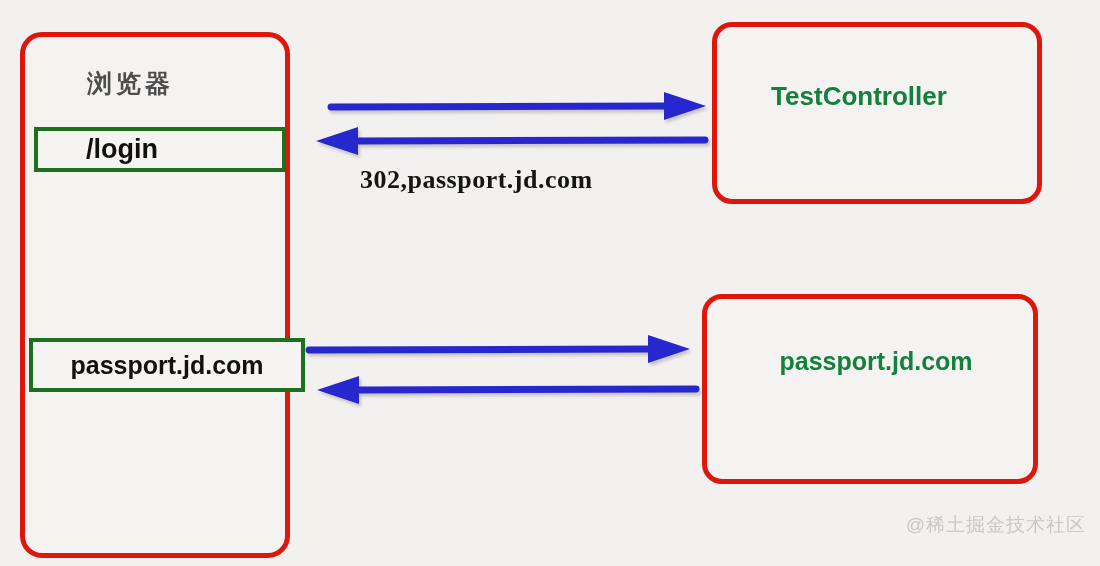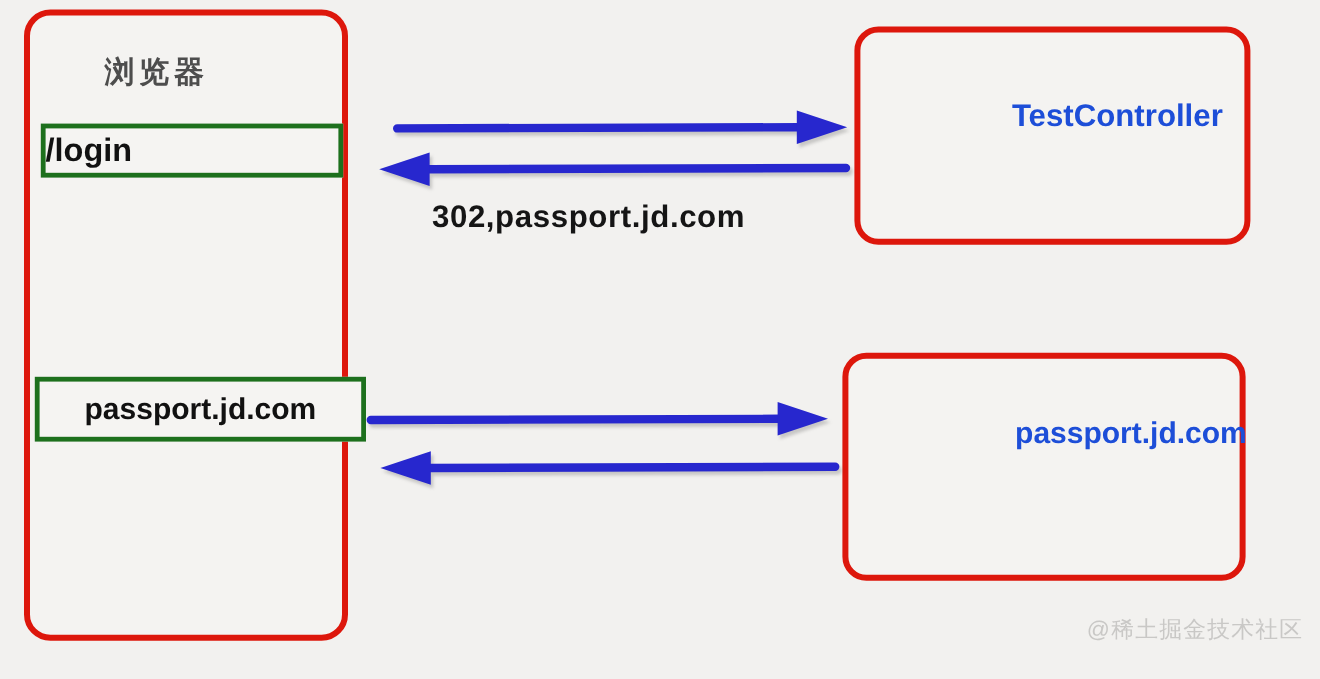--- a/index.html
+++ b/index.html
@@ -18,21 +18,21 @@
     position: absolute;
     inset: 0;
     width: 1100px;
     height: 566px;
   }
 
   
   .browser-panel {
     position: absolute;
     left: 20px;
-    top: 8px;
+    top: 32px;
     width: 270px;
     height: 526px;
     border: 5px solid #dd170c;
     border-radius: 22px;
     box-sizing: border-box;
     background: #f4f3f1;
   }
   .browser-title {
     position: absolute;
     left: 62px;
@@ -51,42 +51,43 @@
     align-items: center;
     color: #111;
     font-weight: bold;
   }
   .url-box.login {
     left: 9px;
     top: 90px;
     width: 252px;
     height: 45px;
     font-size: 27px;
+    padding-left: 48px;
   }
   .url-box.passport {
     left: 4px;
     top: 301px;
     width: 276px;
     height: 54px;
     font-size: 25px;
     justify-content: center;
   }
 
   
   .server-box {
     position: absolute;
     box-sizing: border-box;
     border: 5px solid #dd170c;
     border-radius: 20px;
     background: #f4f3f1;
     display: flex;
     align-items: center;
-    justify-content: flex-end;
+    justify-content: center;
     font-weight: bold;
-    color: #1d4ed8;
+    color: #15803d;
   }
   .server-box.test-controller {
     left: 712px;
     top: 22px;
     width: 330px;
     height: 182px;
     font-size: 26px;
   }
   .server-box.test-controller .server-label {
     transform: translate(-18px, -17px);
@@ -120,20 +121,21 @@
 
   
   .redirect-label {
     position: absolute;
     left: 360px;
     top: 165px;
     font-size: 26px;
     font-weight: bold;
     color: #151515;
     letter-spacing: 0.5px;
+    font-family: Liberation Serif, serif;
   }
 
   
   .watermark {
     position: absolute;
     right: 14px;
     top: 512px;
     font-size: 19px;
     color: #c9c8c6;
     letter-spacing: 1px;

